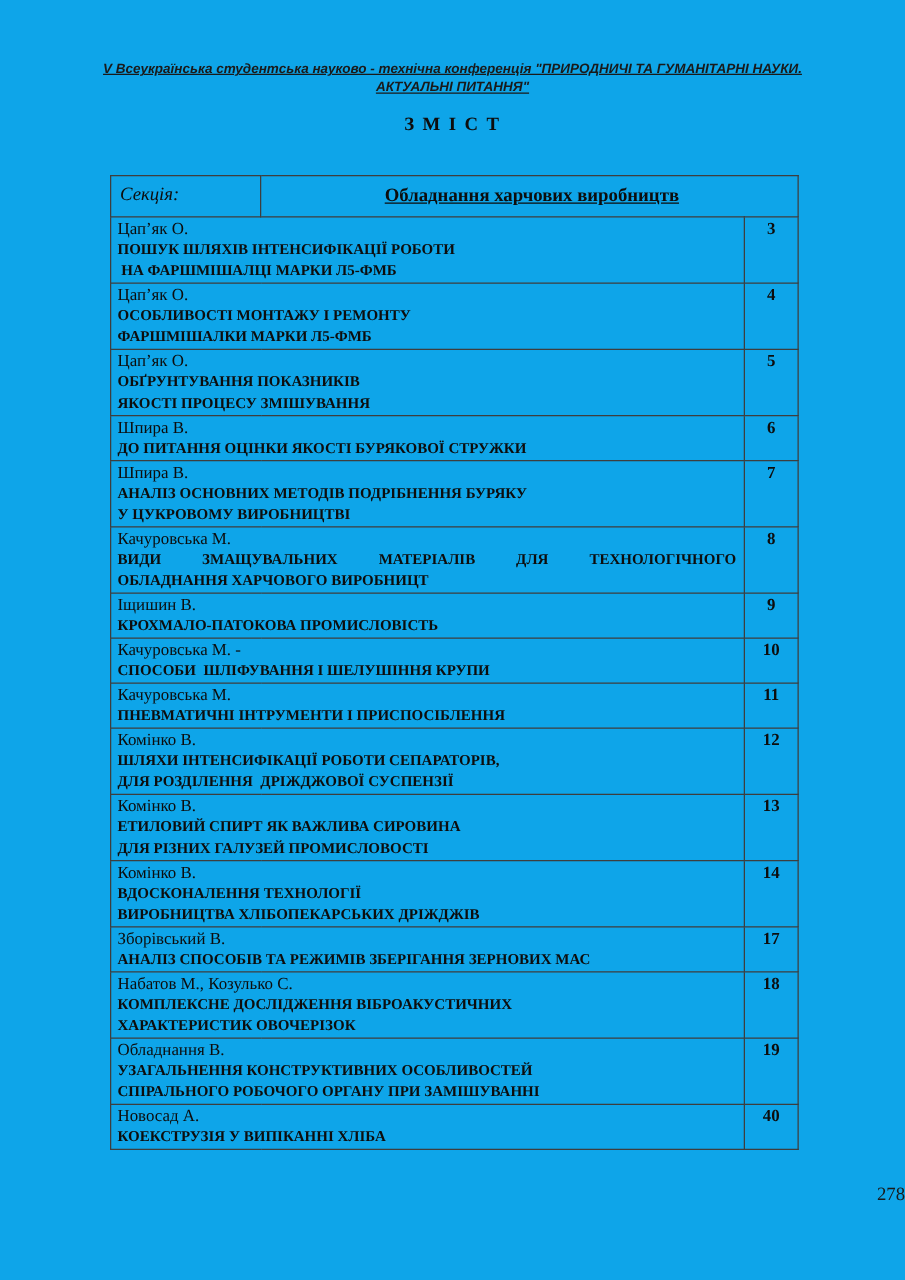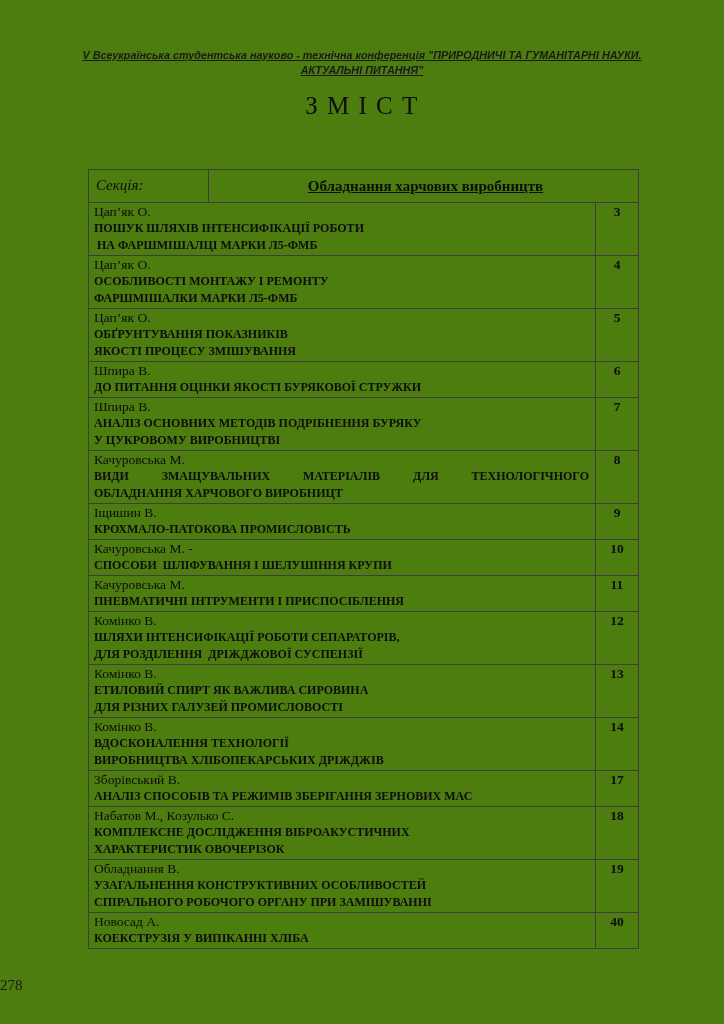--- a/index.html
+++ b/index.html
@@ -5,52 +5,52 @@
   html, body {
     margin: 0;
     padding: 0;
     background: #ffffff;
     color: #111111;
   }
   .page {
     position: relative;
     width: 724px;
     height: 1024px;
-    background: #4d7c0f;
+    background: #0ea5e9;
     font-family: "Liberation Serif", serif;
     overflow: hidden;
   }
   .doc-header {
     padding-top: 48px;
     text-align: center;
     font-family: "Liberation Sans", sans-serif;
     font-style: italic;
     font-weight: bold;
     font-size: 10.8px;
     line-height: 15px;
     color: #1a1a1a;
   }
   .doc-header .hline {
     text-decoration: underline;
     white-space: nowrap;
   }
   .doc-title {
     margin: 14px 0 0 0;
     text-align: center;
-    font-size: 25px;
-    font-weight: normal;
+    font-size: 15px;
+    font-weight: bold;
     letter-spacing: 1.5px;
     font-family: "Liberation Serif", serif;
     color: #0d0d0d;
   }
   table.toc-table {
     border-collapse: collapse;
     table-layout: fixed;
     width: 550px;
-    margin: 49px 0 0 88px;
+    margin: 31px 0 0 88px;
     color: #0d0d0d;
     border-radius: 24px;
   }
   table.toc-table td {
     border: 1px solid #3e3e3e;
     vertical-align: top;
   }
   .section-label {
     font-style: italic;
     font-size: 15px;
@@ -86,21 +86,21 @@
   .page-cell {
     text-align: center;
     vertical-align: bottom;
     font-weight: bold;
     font-size: 13.5px;
     line-height: 17px;
     padding: 0 2px 1px 2px;
   }
   .doc-footer {
     margin-top: 28px;
-    text-align: left;
+    text-align: right;
     font-size: 15px;
     color: #1a1a1a;
   }
 </style>
 </head>
 <body>
 
 <div class="page">
 
   <div class="doc-header">

